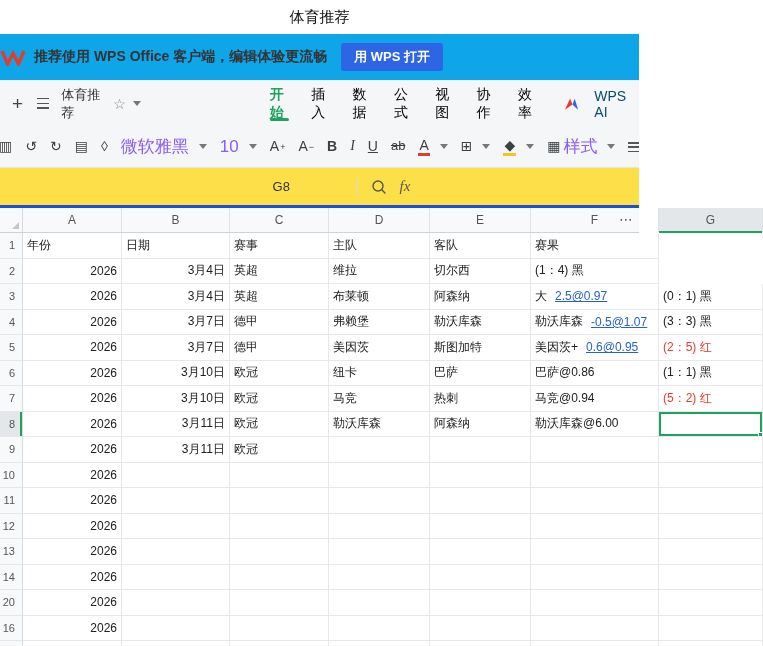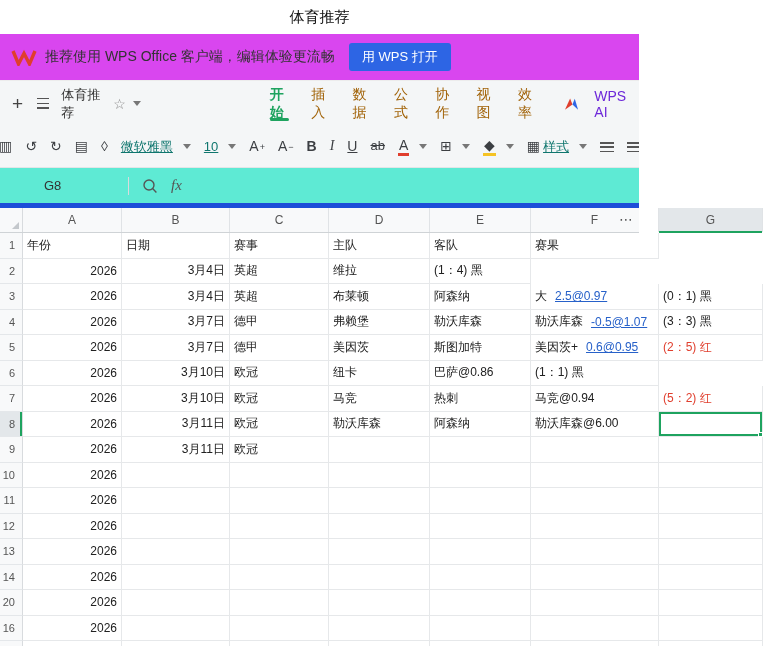--- a/index.html
+++ b/index.html
@@ -8,65 +8,65 @@
   *{box-sizing:border-box;}
   body{margin:0;width:763px;height:646px;overflow:hidden;background:#fff;
        font-family:"Liberation Sans","DejaVu Sans",sans-serif;color:#212121;}
   .app{position:relative;width:639px;height:646px;}
 
   
   .titlebar{height:34px;display:flex;align-items:center;justify-content:center;
             font-size:15px;color:#111;background:#fff;}
 
   
-  .banner{height:46px;display:flex;align-items:center;padding-left:11px;background:#d946ef;}
+  .banner{height:46px;display:flex;align-items:center;padding-left:0;background:#0ea5e9;font-weight:bold;}
   .banner-text{font-size:14px;color:#333;margin-left:8px;}
   .open-btn{margin-left:14px;background:var(--blue_button);color:#fff;font-size:13px;
             padding:5px 13px;border-radius:3px;cursor:pointer;white-space:nowrap;}
 
   
   .menubar{height:46px;background:#f4f6f7;display:flex;align-items:center;
            padding:0 10px;border-top:1px solid #ececec;}
   .plus{font-size:19px;color:#444;width:18px;text-align:center;cursor:pointer;}
   .burger{width:15px;height:11px;margin:0 12px 0 12px;cursor:pointer;
           background:repeating-linear-gradient(to bottom,#555 0 1.5px,transparent 1.5px 4.75px);}
   .docname{font-size:13px;color:#333;cursor:pointer;}
   .star{color:#888;margin-left:9px;font-size:14px;cursor:pointer;}
   .caret{display:inline-block;width:0;height:0;border-left:4px solid transparent;
          border-right:4px solid transparent;border-top:5px solid #777;margin-left:7px;}
   .tabs{display:flex;margin-left:118px;height:100%;align-items:stretch;}
-  .tab{font-size:14px;color:#a16207;padding:0 11px;display:flex;align-items:center;
+  .tab{font-size:14px;color:#000000;padding:0 11px;display:flex;align-items:center;
        position:relative;cursor:pointer;}
   .tab.active{color:var(--green);font-weight:700;}
   .tab.active::after{content:'';position:absolute;left:11px;right:11px;bottom:5px;
        height:3px;background:var(--green);border-radius:2px;}
-  .ai{display:flex;align-items:center;margin-left:16px;font-size:14px;color:#6d28d9;gap:15px;cursor:pointer;}
+  .ai{display:flex;align-items:center;margin-left:16px;font-size:14px;color:#0c4a6e;gap:15px;cursor:pointer;}
 
   
   .toolbar{height:42px;background:#f4f6f7;display:flex;align-items:center;gap:5px;
            padding:0 8px;border-bottom:1px solid #e3e5e7;overflow:hidden;}
   .titem{display:flex;align-items:center;color:#3c3f43;font-size:14px;
          padding:3px 4px;gap:3px;cursor:pointer;white-space:nowrap;}
   .titem .glyph{line-height:1.15;}
   .glyph.b{font-weight:700;}
   .glyph.i{font-style:italic;font-family:"Liberation Serif",serif;}
   .glyph.u{text-decoration:underline;}
   .glyph.s{text-decoration:line-through;font-size:13px;}
   .barred{border-bottom:3px solid var(--red);padding:0 1px;}
-  .tlabel{font-size:13px;color:#0f766e;text-decoration:underline;}
+  .tlabel{font-size:17px;color:#8b5cf6;}
   .titem sup{font-size:9px;margin-left:-2px;}
   .lines{display:inline-block;width:14px;height:10px;
          background:repeating-linear-gradient(to bottom,#555 0 1.5px,transparent 1.5px 4.25px);}
   .cut{margin-left:-13px;}
   .pushr{margin-left:auto;}
   .clipr{margin-right:-10px;}
 
   
-  .formulabar{height:40px;background:#5eead4;display:flex;align-items:center;
-              border-bottom:5px solid #1d4ed8;}
+  .formulabar{height:40px;background:#fde047;display:flex;align-items:center;
+              border-bottom:3px solid #1d4ed8;justify-content:center;}
   .namebox{width:128px;padding-left:44px;font-size:13px;color:#333;}
   .fdivider{width:1px;height:18px;background:#d9dbdd;}
   .fsearch{margin-left:13px;display:flex;align-items:center;cursor:pointer;}
   .fx{margin-left:13px;font-style:italic;font-family:"Liberation Serif",serif;
       font-size:15px;color:#555;cursor:pointer;}
 
   
   .grid{position:relative;background:#fff;}
   .colrow{display:grid;grid-template-columns:23px 99px 108px 99px 101px 101px 128px 104px;
           height:25px;background:#f8f9fa;border-bottom:1px solid #cfd3d6;position:relative;}
@@ -119,22 +119,22 @@
     <span class="plus">+</span>
     <span class="burger"></span>
     <span class="docname">体育推荐</span>
     <span class="star">☆</span>
     <span class="caret"></span>
     <div class="tabs">
         <span class="tab active">开始</span>
         <span class="tab">插入</span>
         <span class="tab">数据</span>
         <span class="tab">公式</span>
+        <span class="tab">视图</span>
         <span class="tab">协作</span>
-        <span class="tab">视图</span>
         <span class="tab">效率</span>
       </div>
     <div class="ai">
       <span style="display:flex;">
         <svg width="15" height="14" viewBox="0 0 16 14">
             <polygon points="1,13 6.5,1 9,7.5" fill="#e03e2d"></polygon>
             <polygon points="9,7.5 11.5,1.5 15,13" fill="#2d65e4"></polygon>
           </svg>
       </span>
       <span>WPS AI</span>
@@ -243,20 +243,21 @@
           <div class="cell">主队</div>
           <div class="cell">客队</div>
           <div class="cell">赛果</div>
         </div>
         <div class="grow">
           <div class="rowhdr">2</div>
           <div class="cell ar">2026</div>
           <div class="cell ar">3月4日</div>
           <div class="cell">英超</div>
           <div class="cell">维拉</div>
+          <div class="cell">切尔西</div>
           <div class="cell">(1：4) 黑</div>
         </div>
         <div class="grow">
           <div class="rowhdr">3</div>
           <div class="cell ar">2026</div>
           <div class="cell ar">3月4日</div>
           <div class="cell">英超</div>
           <div class="cell">布莱顿</div>
           <div class="cell">阿森纳</div>
           <div class="cell">
@@ -290,20 +291,21 @@
             <span class="link">0.6@0.95</span>
           </div>
           <div class="cell red">(2：5) 红</div>
         </div>
         <div class="grow">
           <div class="rowhdr">6</div>
           <div class="cell ar">2026</div>
           <div class="cell ar">3月10日</div>
           <div class="cell">欧冠</div>
           <div class="cell">纽卡</div>
+          <div class="cell">巴萨</div>
           <div class="cell">巴萨@0.86</div>
           <div class="cell">(1：1) 黑</div>
         </div>
         <div class="grow">
           <div class="rowhdr">7</div>
           <div class="cell ar">2026</div>
           <div class="cell ar">3月10日</div>
           <div class="cell">欧冠</div>
           <div class="cell">马竞</div>
           <div class="cell">热刺</div>

